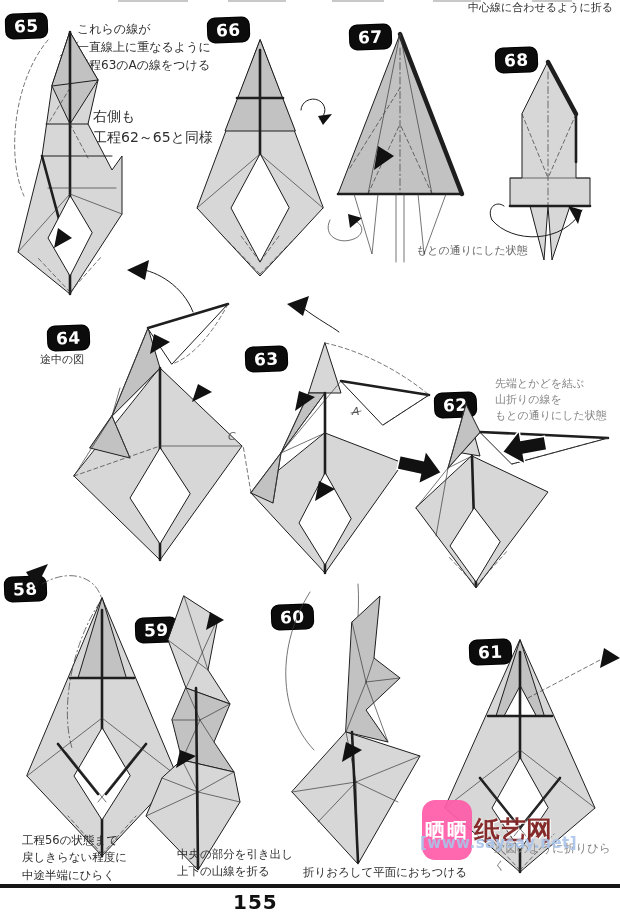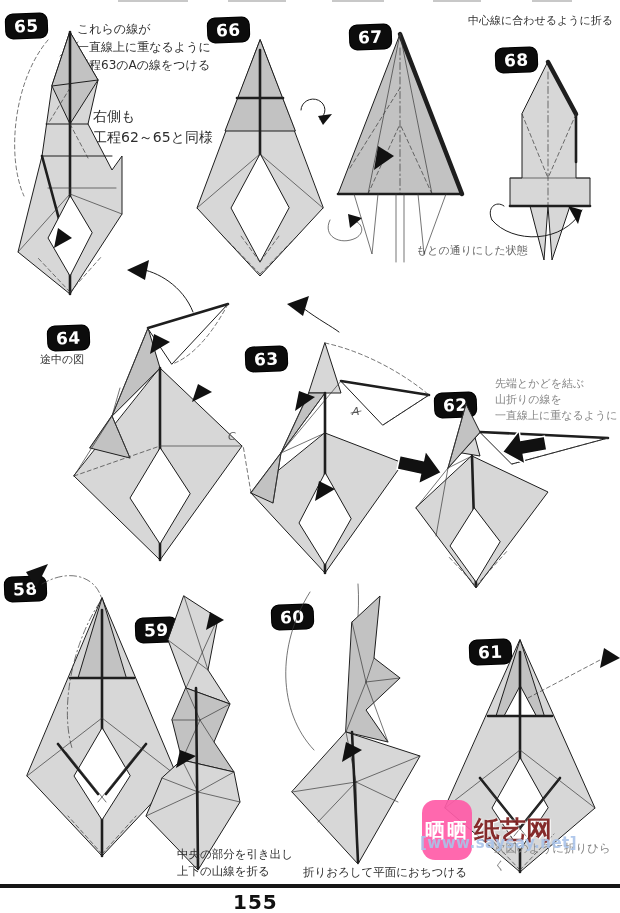--- a/index.html
+++ b/index.html
@@ -51,21 +51,21 @@
   <div class="badge" style="left:6px;top:14px;">65</div>
   <div class="badge" style="left:208px;top:18px;">66</div>
   <div class="badge" style="left:350px;top:25px;">67</div>
   <div class="badge" style="left:496px;top:48px;">68</div>
 
   <div class="ann dark" style="left:77px;top:20px;font-size:12px;">これらの線が
 一直線上に重なるように
 工程63のAの線をつける</div>
   <div class="ann dark" style="left:93px;top:106px;font-size:14px;">右側も
 工程62～65と同様</div>
-  <div class="ann dark small" style="left:468px;top:13px;">中心線に合わせるように折る</div>
+  <div class="ann dark small" style="left:468px;top:0;">中心線に合わせるように折る</div>
   <div class="ann mid small" style="left:416px;top:242px;font-family:Liberation Serif, serif;">もとの通りにした状態</div>
 
   <svg style="left:58px;top:40px;" width="22" height="18" viewBox="0 0 22 18">
     <line class="s f" x1="20" y1="2" x2="2" y2="16"></line>
   </svg>
 
   <svg style="left:8px;top:28px;" width="130" height="280" viewBox="0 0 130 280">
     <polygon class="s g" points="62,4 90,52 80,96 104,142 114,128 114,186 62,266 10,224 34,128 44,58"></polygon>
     <polygon class="s g2" points="62,4 90,52 62,96 44,58"></polygon>
     <line class="s t" x1="62" y1="4" x2="62" y2="266"></line>
@@ -128,21 +128,21 @@
     <polygon class="blk" points="96,152 82,148 92,166"></polygon>
   </svg>
 
   <div class="badge" style="left:48px;top:326px;">64</div>
   <div class="badge" style="left:246px;top:347px;">63</div>
   <div class="badge" style="left:435px;top:393px;">62</div>
 
   <div class="ann dark small" style="left:40px;top:352px;">途中の図</div>
   <div class="ann light small" style="left:495px;top:376px;line-height:1.45;">先端とかどを結ぶ
 山折りの線を
-一直線上に重なるように</div>
+もとの通りにした状態</div>
 
   <svg style="left:125px;top:256px;" width="75" height="60" viewBox="0 0 75 60">
     <path class="s" d="M68,56 C58,30 32,15 14,13"></path>
     <polygon class="blk" points="2,14 24,4 20,24"></polygon>
   </svg>
 
   <svg style="left:285px;top:292px;" width="56" height="42" viewBox="0 0 56 42">
     <path class="s" d="M18,16 C34,28 46,34 54,40"></path>
     <polygon class="blk" points="2,12 24,4 18,24"></polygon>
   </svg>
@@ -255,20 +255,23 @@
     <line class="s f" x1="58" y1="158" x2="98" y2="208"></line>
     <line class="s t" x1="132" y1="150" x2="92" y2="200"></line>
     <line class="s f" x1="126" y1="158" x2="86" y2="208"></line>
     <path class="s f da" d="M92,242 L58,206 M92,242 L126,206"></path>
     <line class="s f" x1="17" y1="180" x2="92" y2="122"></line>
     <line class="s f" x1="167" y1="180" x2="92" y2="122"></line>
     <line class="s f da" x1="100" y1="70" x2="172" y2="32"></line>
     <polygon class="blk" points="176,20 192,30 172,40"></polygon>
   </svg>
 
+  <div class="ann dark" style="left:22px;top:832px;">工程56の状態まで
+戻しきらない程度に
+中途半端にひらく</div>
   <div class="ann dark" style="left:177px;top:846px;">中央の部分を引き出し
 上下の山線を折る</div>
   <div class="ann dark" style="left:303px;top:864px;">折りおろして平面におちつける</div>
   <div class="ann light" style="left:494px;top:840px;">次図のように折りひらく</div>
 
   <div class="wm" style="left:422px;top:800px;">
     <span class="wm-box">晒晒</span>
     <span class="wm-rest">纸艺网</span>
   </div>
   <div class="wm-url" style="left:420px;top:834px;">[www.saysay.net]</div>

